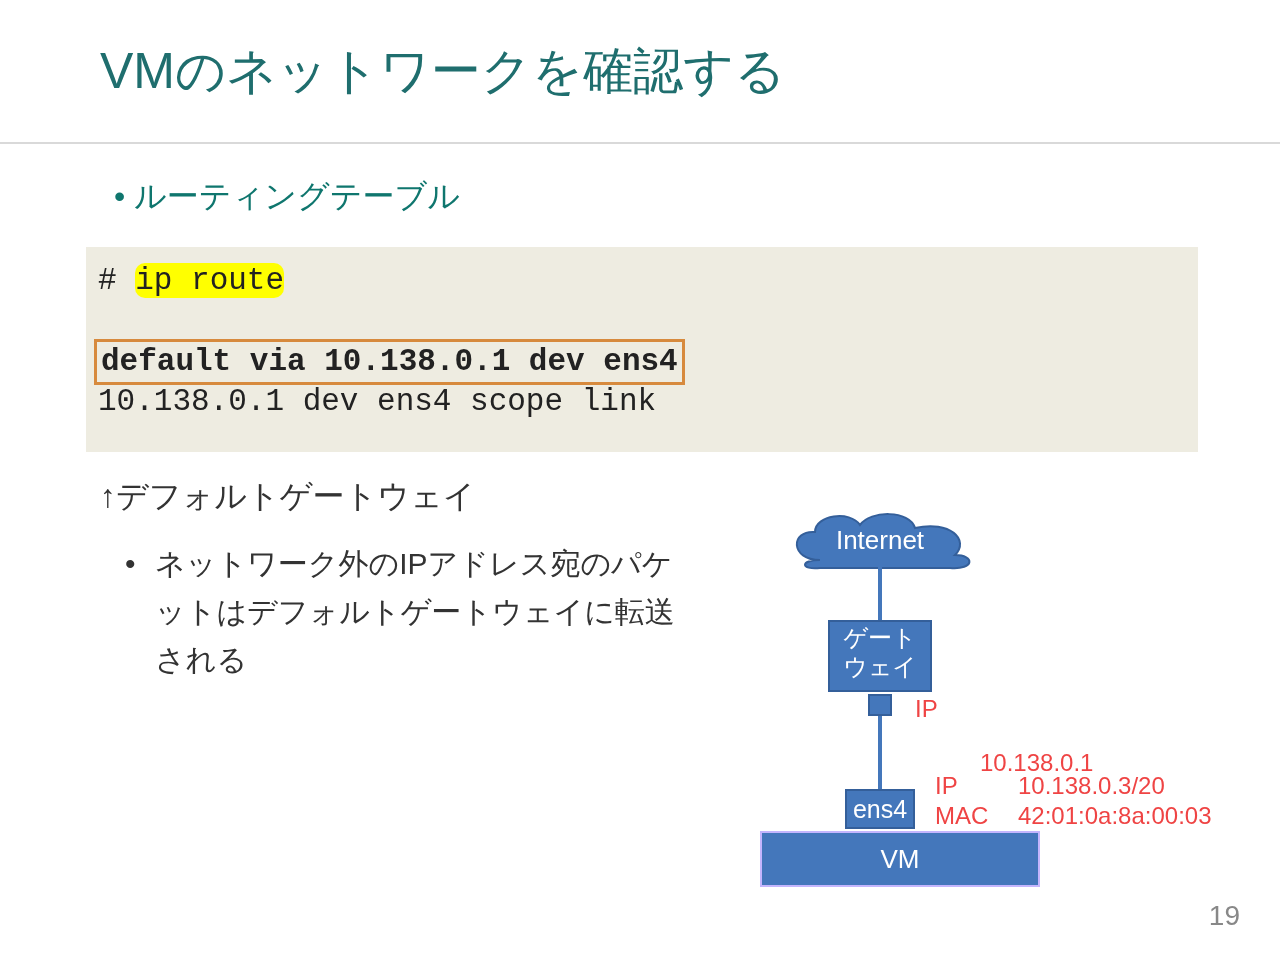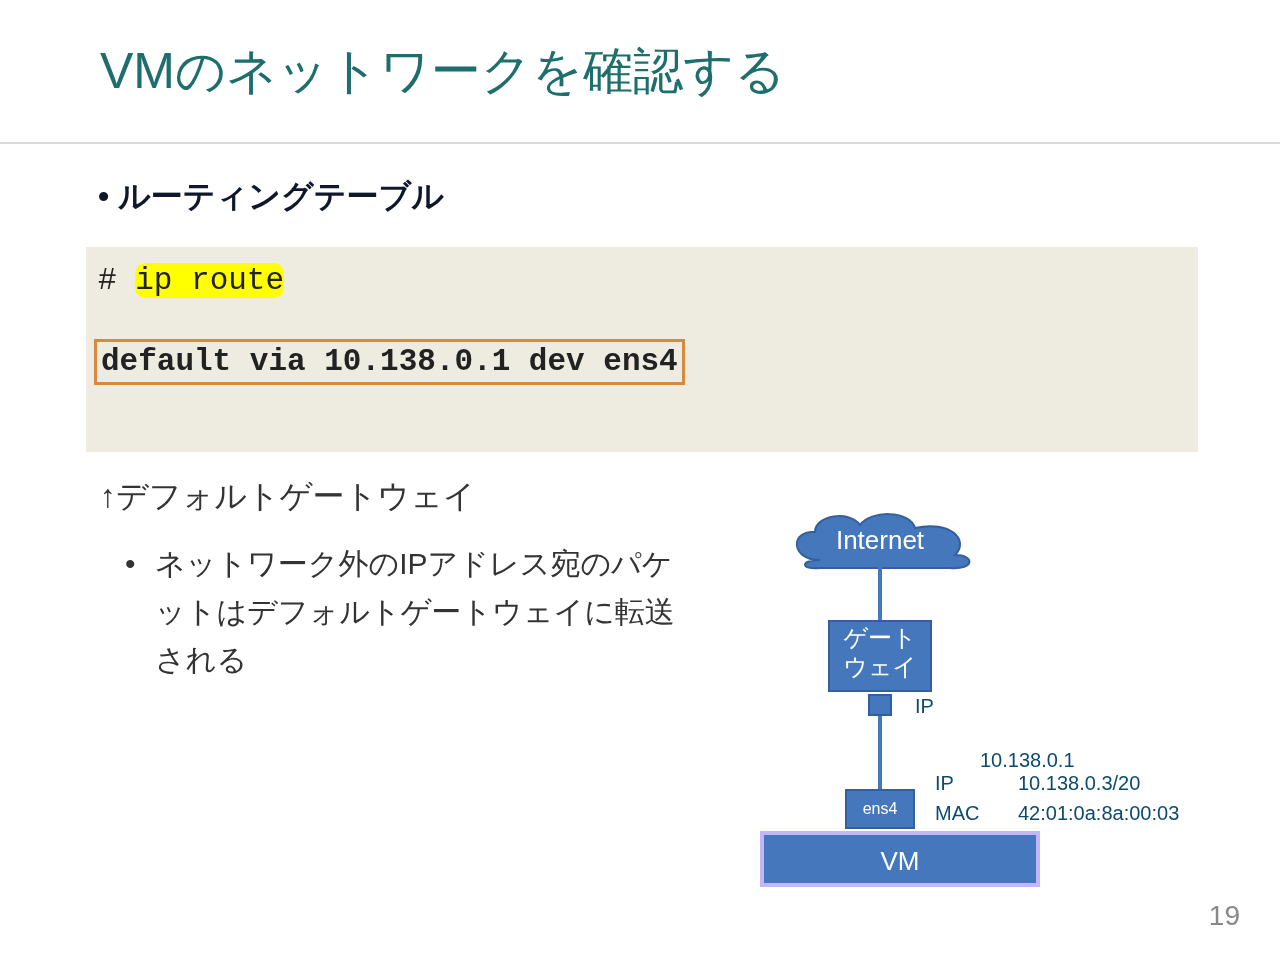--- a/index.html
+++ b/index.html
@@ -30,25 +30,24 @@
   .title-rule {
     position: absolute;
     left: 0;
     top: 142px;
     width: 1280px;
     height: 0;
     border-top: 2px solid #d9d9d9;
   }
   .bullet1 {
     position: absolute;
-    left: 98px;
+    left: 114px;
     top: 175px;
     font-size: 32px;
-    color: #0f172a;
-    font-weight: bold;
+    color: #0f766e;
   }
   .bullet1::before {
     content: "• ";
   }
   .codeblock {
     position: absolute;
     left: 86px;
     top: 247px;
     width: 1112px;
     height: 205px;
@@ -149,33 +148,33 @@
   }
   .ens-box {
     position: absolute;
     left: 85px;
     top: 289px;
     width: 70px;
     height: 40px;
     background: #4477bb;
     border: 2px solid #345f9a;
     color: #fff;
-    font-size: 16px;
+    font-size: 25px;
     text-align: center;
     line-height: 36px;
     box-sizing: border-box;
   }
   .vm-box {
     position: absolute;
     left: 0px;
     top: 331px;
     width: 280px;
     height: 56px;
     background: #4477bb;
-    border: 4px solid #c4b5fd;
+    border: 2px solid #c4b5fd;
     color: #fff;
     font-size: 26px;
     text-align: center;
     line-height: 52px;
     box-sizing: border-box;
   }
   .conn1 {
     position: absolute;
     left: 118px;
     top: 66px;
@@ -186,39 +185,40 @@
   .conn2 {
     position: absolute;
     left: 118px;
     top: 216px;
     width: 4px;
     height: 74px;
     background: #4477bb;
   }
   .dlabel {
     position: absolute;
-    font-size: 20px;
-    color: #0c4a6e;
+    font-size: 24px;
+    color: #ef4444;
     white-space: nowrap;
   }
 </style>
 </head>
 <body>
 
 <div class="slide">
 
   <div class="title">VMのネットワークを確認する</div>
   <div class="title-rule"></div>
 
   <div class="bullet1">ルーティングテーブル</div>
 
   <div class="codeblock">
     <div><span># </span><span class="hl-cmd">ip route</span></div>
     <div>&nbsp;</div>
     <div><span class="boxed-line">default via 10.138.0.1 dev ens4</span></div>
+    <div>10.138.0.1 dev ens4 scope link</div>
   </div>
 
   <div class="note-arrow">↑デフォルトゲートウェイ</div>
 
   <div class="sub-bullet">
     <span class="dot">•</span>
     <span>ネットワーク外のIPアドレス宛のパケットはデフォルトゲートウェイに転送される</span>
   </div>
 
   <div class="diagram">

